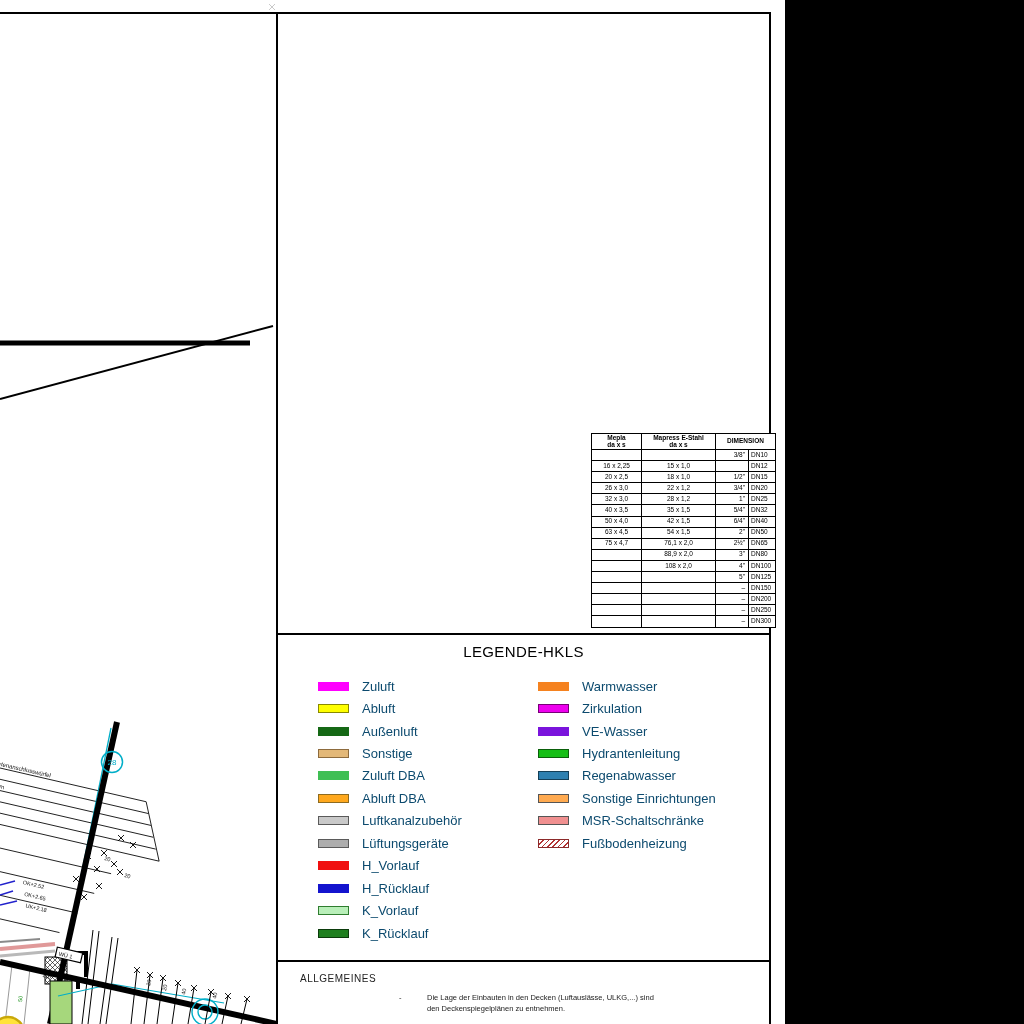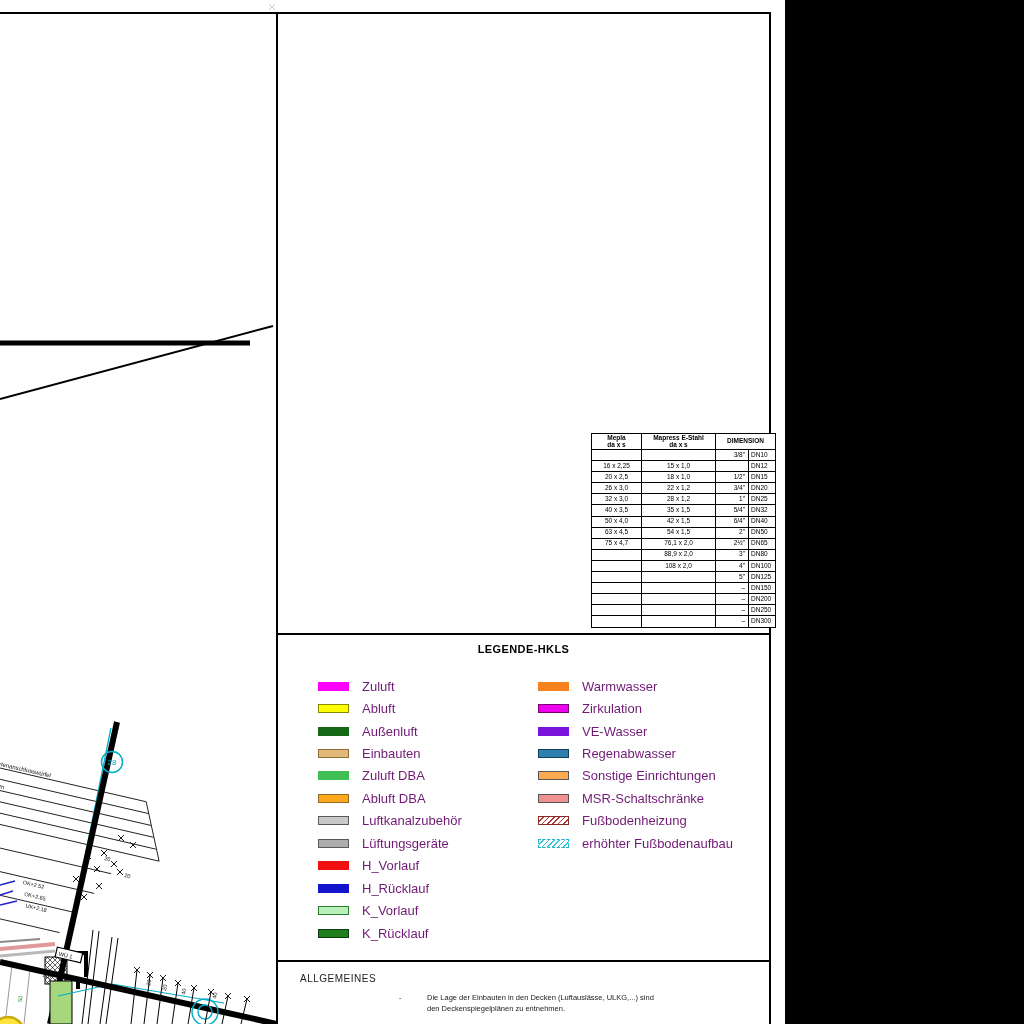--- a/index.html
+++ b/index.html
@@ -19,27 +19,27 @@
       font-size:6.5px;line-height:1.05;text-align:center;background:#fff}
   #pipe-table th,#pipe-table td{border:1px solid #000;padding:0 1px;overflow:hidden;white-space:nowrap;font-weight:normal}
   #pipe-table th{height:15px;font-weight:bold}
   #pipe-table td{height:10.1px}
   #pipe-table .c0{width:47px}
   #pipe-table .c1{width:71px}
   #pipe-table .c2{width:28px;text-align:right;padding-right:3px}
   #pipe-table .c3{width:23px;text-align:left;padding-left:2px}
   
   #legend-title{position:absolute;left:277px;top:643px;width:493px;text-align:center;
-      font-weight:bold;font-size:11px;letter-spacing:.4px}
+      font-weight:normal;font-size:15px;letter-spacing:.4px}
   .legend-col{position:absolute;top:675px}
   #legend-left{left:318px}
   #legend-right{left:538px}
   .legend-item{display:flex;align-items:center;height:22.45px}
   .swatch{width:31px;height:9px;margin-right:13px;box-sizing:border-box;flex:none}
-  .llabel{font-size:13px;color:#701a75;white-space:nowrap}
+  .llabel{font-size:13px;color:#0c4a6e;white-space:nowrap}
   
   #allg-title{position:absolute;left:300px;top:973px;font-size:10px;letter-spacing:.5px;color:#222}
   #allg-dash{position:absolute;left:399px;top:993px;font-size:7.5px;color:#222}
   #allg-text{position:absolute;left:427px;top:992px;font-size:7.5px;line-height:11px;color:#222;width:330px}
   
   #cad{position:absolute;left:0;top:0}
   .t6{font-size:6px;fill:#111}
   .t55{font-size:5.5px;fill:#111}
 </style>
 </head>
@@ -309,21 +309,21 @@
     <div class="legend-item">
       <span class="swatch" style="background: rgb(255, 255, 0); border: 1px solid rgb(138, 138, 0);"></span>
       <span class="llabel">Abluft</span>
     </div>
     <div class="legend-item">
       <span class="swatch" style="background: rgb(21, 104, 21);"></span>
       <span class="llabel">Außenluft</span>
     </div>
     <div class="legend-item">
       <span class="swatch" style="background: rgb(227, 184, 120); border: 1px solid rgb(141, 107, 61);"></span>
-      <span class="llabel">Einbauten</span>
+      <span class="llabel">Sonstige</span>
     </div>
     <div class="legend-item">
       <span class="swatch" style="background: rgb(63, 191, 84);"></span>
       <span class="llabel">Zuluft DBA</span>
     </div>
     <div class="legend-item">
       <span class="swatch" style="background: rgb(255, 168, 29); border: 1px solid rgb(141, 107, 32);"></span>
       <span class="llabel">Abluft DBA</span>
     </div>
     <div class="legend-item">
@@ -358,38 +358,38 @@
     </div>
     <div class="legend-item">
       <span class="swatch" style="background: rgb(238, 0, 238); border: 1px solid rgb(119, 0, 119);"></span>
       <span class="llabel">Zirkulation</span>
     </div>
     <div class="legend-item">
       <span class="swatch" style="background: rgb(122, 20, 220);"></span>
       <span class="llabel">VE-Wasser</span>
     </div>
     <div class="legend-item">
+      <span class="swatch" style="background: rgb(21, 190, 21); border: 1px solid rgb(10, 95, 10);"></span>
+      <span class="llabel">Hydrantenleitung</span>
+    </div>
+    <div class="legend-item">
       <span class="swatch" style="background: rgb(46, 128, 176); border: 1px solid rgb(20, 63, 87);"></span>
       <span class="llabel">Regenabwasser</span>
     </div>
     <div class="legend-item">
       <span class="swatch" style="background: rgb(255, 170, 80); border: 1px solid rgb(85, 85, 85);"></span>
       <span class="llabel">Sonstige Einrichtungen</span>
     </div>
     <div class="legend-item">
       <span class="swatch" style="background: rgb(240, 144, 144); border: 1px solid rgb(85, 85, 85);"></span>
       <span class="llabel">MSR-Schaltschränke</span>
     </div>
     <div class="legend-item">
       <span class="swatch" style="background: repeating-linear-gradient(135deg, rgb(255, 255, 255) 0px, rgb(255, 255, 255) 2.6px, rgb(180, 52, 52) 2.6px, rgb(180, 52, 52) 3.8px); border: 1px solid rgb(140, 42, 42);"></span>
       <span class="llabel">Fußbodenheizung</span>
-    </div>
-    <div class="legend-item">
-      <span class="swatch" style="background: repeating-linear-gradient(135deg, rgb(255, 255, 255) 0px, rgb(255, 255, 255) 2.6px, rgb(56, 200, 220) 2.6px, rgb(56, 200, 220) 3.8px); border: 1px dashed rgb(42, 176, 196);"></span>
-      <span class="llabel">erhöhter Fußbodenaufbau</span>
     </div>
   </div>
 
 <div id="allg-title">ALLGEMEINES</div>
 <div id="allg-dash">-</div>
 <div id="allg-text">
   <div>Die Lage der Einbauten in den Decken (Luftauslässe, ULKG,...) sind</div>
   <div>den Deckenspiegelplänen zu entnehmen.</div>
 </div>
 

